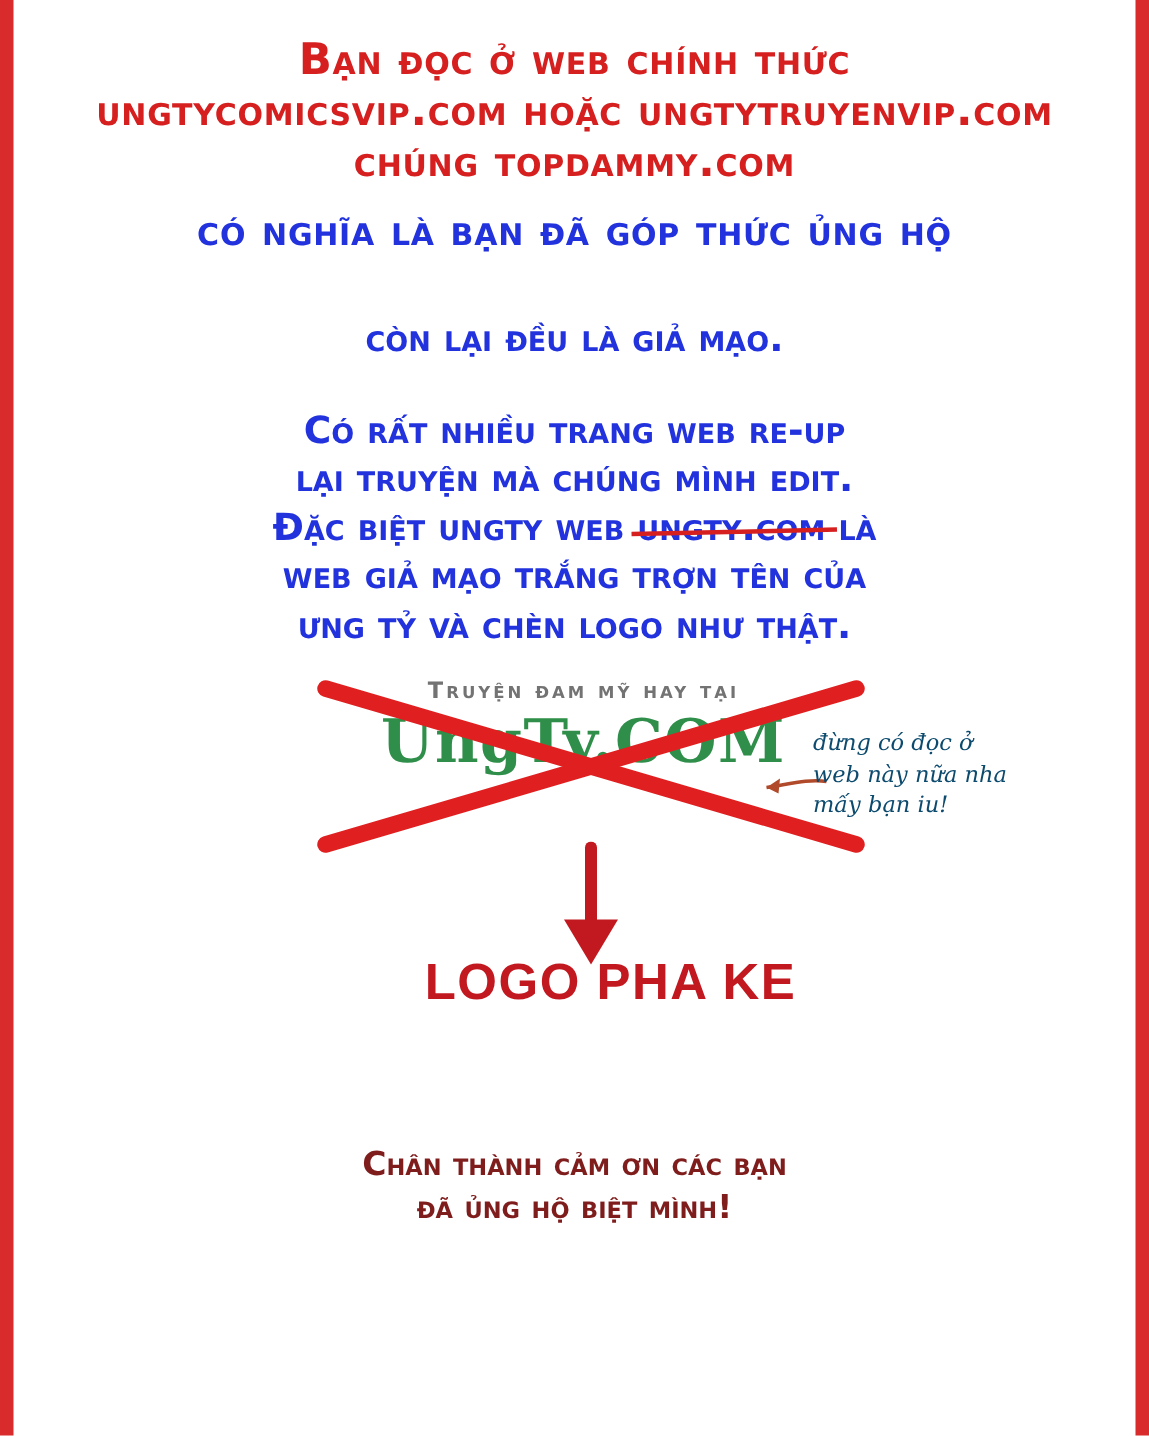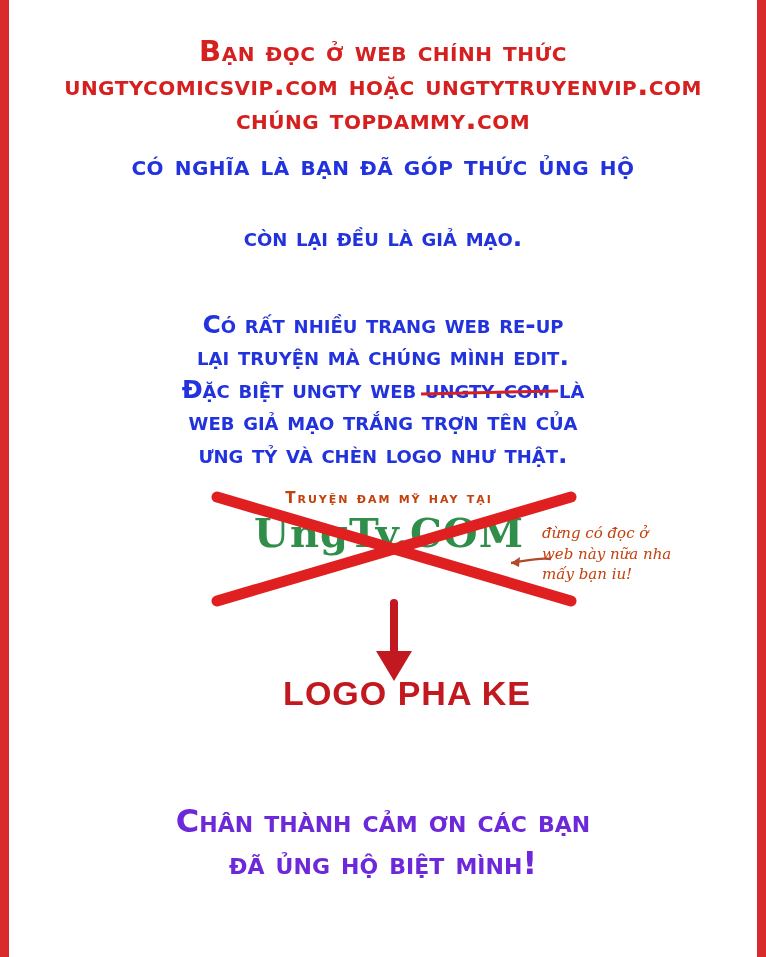--- a/index.html
+++ b/index.html
@@ -23,21 +23,21 @@
     border-right: 9px solid #d92b2b;
     background: #fff;
   }
   .block {
     text-align: center;
     font-variant: small-caps;
     letter-spacing: 0.5px;
   }
   
   .headline {
-    padding-top: 34px;
+    padding-top: 22px;
   }
   .headline .l {
     display: block;
     color: #d62020;
     font-size: 29px;
     font-weight: 700;
     line-height: 1.18;
     font-variant: small-caps;
   }
   .headline .l.big {
@@ -58,21 +58,21 @@
   
   .para {
     color: #2233dd;
     font-size: 25px;
     font-weight: 700;
     line-height: 1.3;
     font-variant: small-caps;
     text-align: center;
   }
   .para.p1 { margin-top: 40px; }
-  .para.p2 { margin-top: 54px; }
+  .para.p2 { margin-top: 28px; }
   .para span.line { display: block; }
   .strike {
     position: relative;
     display: inline-block;
     color: #2233dd;
   }
   .strike::after {
     content: "";
     position: absolute;
     left: -4px;
@@ -90,21 +90,21 @@
     margin-top: 18px;
   }
   .fake-logo {
     position: absolute;
     left: 240px;
     top: 0px;
     width: 280px;
     text-align: center;
   }
   .fake-logo .small-top {
-    color: #c2410c;
+    color: #737373;
     font-size: 15px;
     letter-spacing: 2px;
     font-variant: small-caps;
     font-weight: 700;
   }
   .fake-logo .brand {
     margin-top: 2px;
     font-size: 40px;
     font-weight: 700;
     font-family: "DejaVu Serif", serif;
@@ -125,21 +125,21 @@
     left: 355px;
     top: 110px;
     width: 60px;
     height: 85px;
   }
   .note {
     position: absolute;
     left: 533px;
     top: 34px;
     width: 190px;
-    color: #c2410c;
+    color: #0c4a6e;
     font-family: "DejaVu Serif", serif;
     font-size: 15px;
     line-height: 1.35;
     font-style: italic;
   }
   .note-arrow {
     position: absolute;
     left: 494px;
     top: 58px;
     width: 50px;
@@ -155,22 +155,22 @@
     font-size: 34px;
     font-weight: 700;
     letter-spacing: 1px;
     font-family: "Liberation Sans", sans-serif;
     margin-left: 48px;
   }
 
   
   .thanks {
     margin-top: 112px;
-    color: #6d28d9;
-    font-size: 32px;
+    color: #7f1d1d;
+    font-size: 22px;
     font-weight: 700;
     line-height: 1.3;
     font-variant: small-caps;
     text-align: center;
   }
   .thanks span { display: block; }
 </style>
 </head>
 <body>
 

